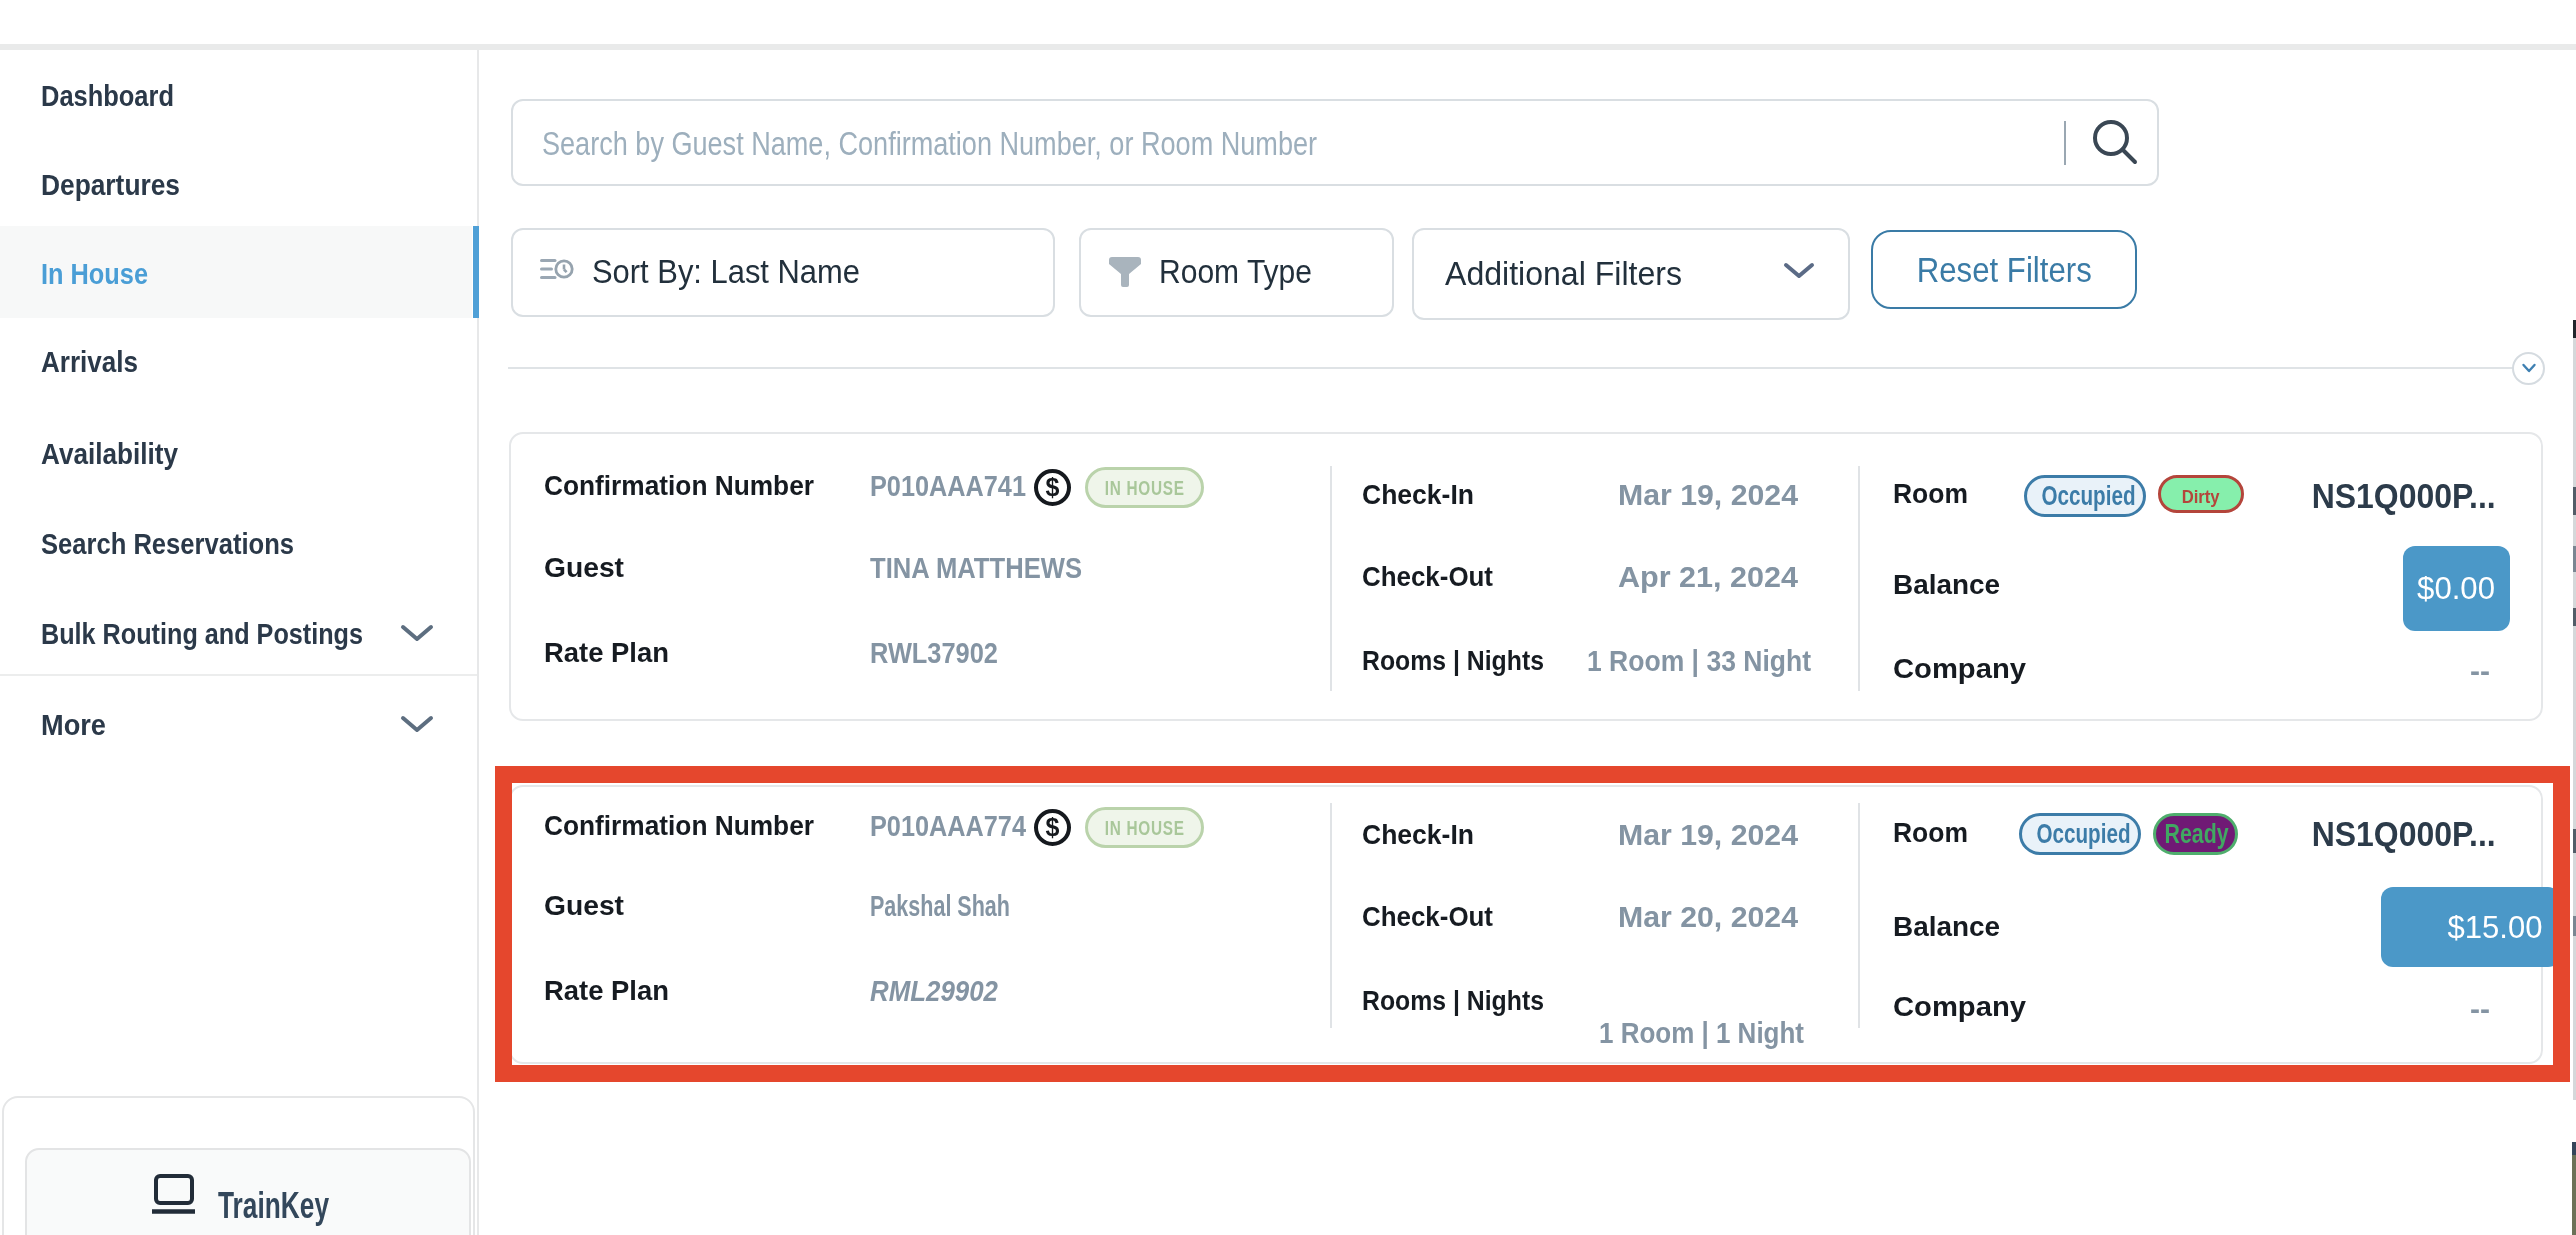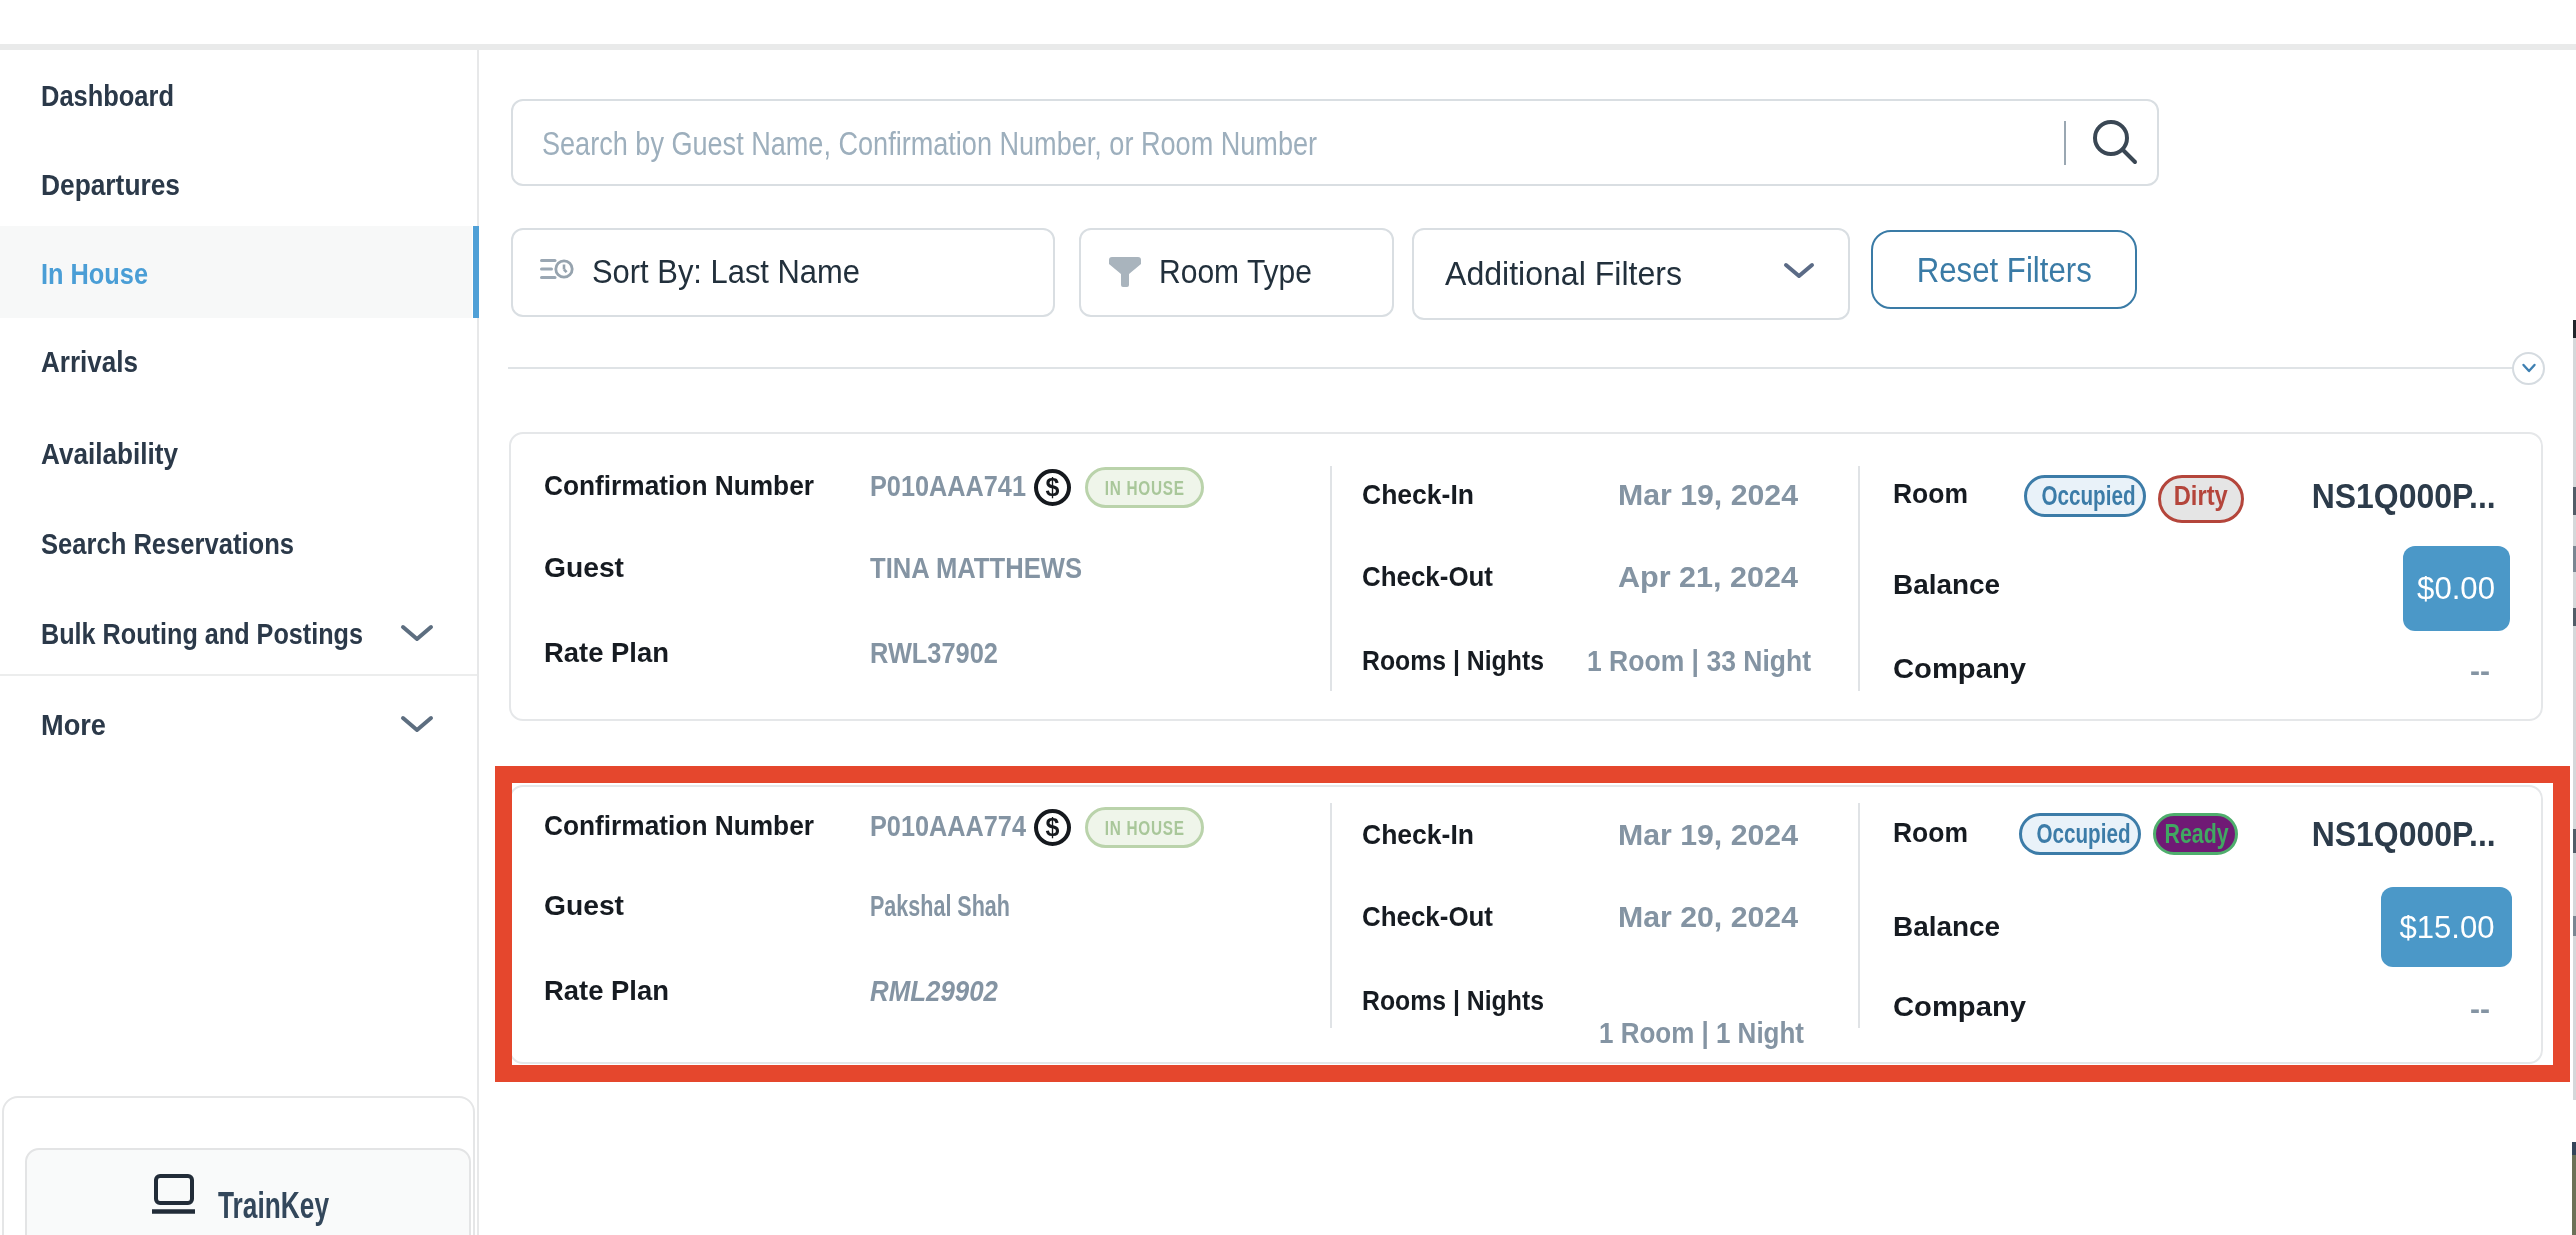--- a/index.html
+++ b/index.html
@@ -103,21 +103,21 @@
   <div class="lbl" style="left:1362px;top:518px;"><span class="fit" id="tM12" style="transform:scaleX(0.9253);transform-origin:left center;">Check-Out</span></div>
   <div class="lbl" style="left:1362px;top:602px;"><span class="fit" id="tM13" style="transform:scaleX(0.8860);transform-origin:left center;">Rooms | Nights</span></div>
   <div class="val" style="left:1618px;top:435px;"><span class="fit" id="tD11" style="transform:scaleX(1.0086);transform-origin:left center;">Mar 19, 2024</span></div>
   <div class="val" style="left:1618px;top:517px;"><span class="fit" id="tD12" style="transform:scaleX(1.0182);transform-origin:left center;">Apr 21, 2024</span></div>
   <div class="val" style="left:1587px;top:601px;"><span class="fit" id="tD13" style="transform:scaleX(0.8839);transform-origin:left center;">1 Room | 33 Night</span></div>
   <div class="vline" style="left:1858px;top:422px;height:225px;"></div>
   <div class="lbl" style="left:1893px;top:435px;"><span class="fit" id="tR11" style="transform:scaleX(0.9454);transform-origin:left center;">Room</span></div>
   <div class="lbl" style="left:1893px;top:526px;"><span class="fit" id="tR12" style="transform:scaleX(0.9962);transform-origin:left center;">Balance</span></div>
   <div class="lbl" style="left:1893px;top:610px;"><span class="fit" id="tR13" style="transform:scaleX(1.0425);transform-origin:left center;">Company</span></div>
   <div class="badge" style="left:2024px;top:431px;width:122px;height:42px;border:3px solid #3c7ca8;background:#e9f2f9;color:#3c7ca8;font-size:27px;font-weight:600;line-height:37px;"><span class="fit" id="tOc1" style="transform:scaleX(0.7640);transform-origin:center center;">Occupied</span></div>
-  <div class="badge" style="left:2158px;top:431px;width:86px;height:48px;border:3px solid #b4453b;background:#e5e5e5;color:#b4453b;font-size:27px;font-weight:600;line-height:37px;"><span class="fit" id="tDi1" style="transform:scaleX(0.8778);transform-origin:center center;">Dirty</span></div>
+  <div class="badge" style="left:2158px;top:431px;width:86px;height:38px;border:3px solid #b4453b;background:#86efac;color:#b4453b;font-size:19px;font-weight:600;line-height:37px;"><span class="fit" id="tDi1" style="transform:scaleX(0.8778);transform-origin:center center;">Dirty</span></div>
   <div class="abs" style="left:2198px;top:432px;width:298px;text-align:right;font-size:35px;font-weight:bold;color:#2c3b4a;white-space:nowrap;"><span class="fit" id="tNS1" style="transform:scaleX(0.9122);transform-origin:right center;">NS1Q000P...</span></div>
   <div class="abs" style="left:2403px;top:502px;width:107px;height:85px;background:#4b98c8;border-radius:12px;color:#fff;font-size:32px;text-align:center;line-height:85px;"><span class="fit" id="tB1" style="transform:scaleX(0.9740);transform-origin:center center;">$0.00</span></div>
   <div class="abs" style="left:2192px;top:610px;width:298px;text-align:right;font-size:30px;font-weight:600;color:#8494a3;">--</div>
 
   <div class="abs" style="left:509px;top:741px;width:2034px;height:279px;box-sizing:border-box;border:2px solid #e5e7e9;border-radius:14px;background:#fff;"></div>
   <div class="lbl" style="left:544px;top:767px;"><span class="fit" id="tL21" style="transform:scaleX(0.9382);transform-origin:left center;">Confirmation Number</span></div>
   <div class="lbl" style="left:544px;top:847px;"><span class="fit" id="tL22" style="transform:scaleX(1.0081);transform-origin:left center;">Guest</span></div>
   <div class="lbl" style="left:544px;top:932px;"><span class="fit" id="tL23" style="transform:scaleX(0.9796);transform-origin:left center;">Rate Plan</span></div>
   <div class="val" style="left:870px;top:766px;"><span class="fit" id="tV21" style="transform:scaleX(0.8427);transform-origin:left center;">P010AAA774</span></div>
   <div class="val" style="left:870px;top:846px;"><span class="fit" id="tV22" style="transform:scaleX(0.7176);transform-origin:left center;">Pakshal Shah</span></div>
@@ -134,21 +134,21 @@
   <div class="val" style="left:1618px;top:775px;"><span class="fit" id="tD21" style="transform:scaleX(1.0086);transform-origin:left center;">Mar 19, 2024</span></div>
   <div class="val" style="left:1618px;top:857px;"><span class="fit" id="tD22" style="transform:scaleX(1.0086);transform-origin:left center;">Mar 20, 2024</span></div>
   <div class="val" style="left:1599px;top:973px;"><span class="fit" id="tD23" style="transform:scaleX(0.8659);transform-origin:left center;">1 Room | 1 Night</span></div>
   <div class="vline" style="left:1858px;top:759px;height:225px;"></div>
   <div class="lbl" style="left:1893px;top:774px;"><span class="fit" id="tR21" style="transform:scaleX(0.9454);transform-origin:left center;">Room</span></div>
   <div class="lbl" style="left:1893px;top:868px;"><span class="fit" id="tR22" style="transform:scaleX(0.9962);transform-origin:left center;">Balance</span></div>
   <div class="lbl" style="left:1893px;top:948px;"><span class="fit" id="tR23" style="transform:scaleX(1.0425);transform-origin:left center;">Company</span></div>
   <div class="badge" style="left:2019px;top:769px;width:122px;height:42px;border:3px solid #3c7ca8;background:#e9f2f9;color:#3c7ca8;font-size:27px;font-weight:600;line-height:37px;"><span class="fit" id="tOc2" style="transform:scaleX(0.7640);transform-origin:center center;">Occupied</span></div>
   <div class="badge" style="left:2153px;top:769px;width:85px;height:42px;border:3px solid #4fae6d;background:#701a75;color:#41a862;font-size:27px;font-weight:600;line-height:37px;"><span class="fit" id="tRd2" style="transform:scaleX(0.7897);transform-origin:center center;">Ready</span></div>
   <div class="abs" style="left:2198px;top:770px;width:298px;text-align:right;font-size:35px;font-weight:bold;color:#2c3b4a;white-space:nowrap;"><span class="fit" id="tNS2" style="transform:scaleX(0.9122);transform-origin:right center;">NS1Q000P...</span></div>
-  <div class="abs" style="left:2381px;top:843px;width:131px;height:80px;background:#4b98c8;border-radius:12px;color:#fff;font-size:32px;text-align:center;line-height:80px;"><span class="fit" id="tB2" style="transform:scaleX(0.9706);transform-origin:center center;">$15.00</span></div>
+  <div class="abs" style="left:2381px;top:843px;width:131px;height:80px;background:#4b98c8;border-radius:12px;color:#fff;font-size:32px;text-align:center;line-height:80px;padding-left:48px;"><span class="fit" id="tB2" style="transform:scaleX(0.9706);transform-origin:center center;">$15.00</span></div>
   <div class="abs" style="left:2192px;top:948px;width:298px;text-align:right;font-size:30px;font-weight:600;color:#8494a3;">--</div>
 
   <div class="abs" style="left:495px;top:722px;width:2075px;height:316px;box-sizing:border-box;border:17px solid #e5472d;"></div>
 
   <div class="abs" style="left:2302px;top:1209px;width:72px;height:26px;background:#fff;border-radius:14px 14px 0 0;box-shadow:0 0 6px rgba(0,0,0,0.08);"></div>
   <div class="abs" style="left:2325px;top:1212px;width:14px;height:13px;background:#63b5e4;border-radius:5px;"></div>
   <div class="abs" style="left:2313px;top:1226px;width:24px;height:9px;background:#63b5e4;border-radius:4px;"></div>
   <div class="abs" style="left:2338px;top:1213px;width:11px;height:22px;background:#48a167;border-radius:5px;"></div>
   <div class="abs" style="left:2351px;top:1227px;width:12px;height:8px;background:#48a167;border-radius:4px;"></div>
   <div class="abs" style="left:2350px;top:1199px;width:34px;height:34px;background:#e8503f;border-radius:50%;color:#fff;font-size:22px;text-align:center;line-height:34px;">1</div>

